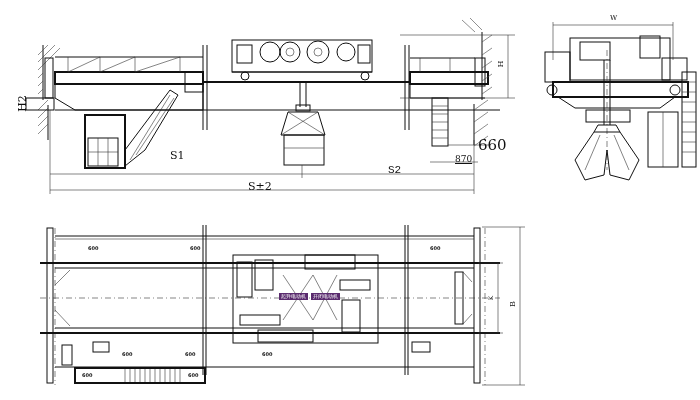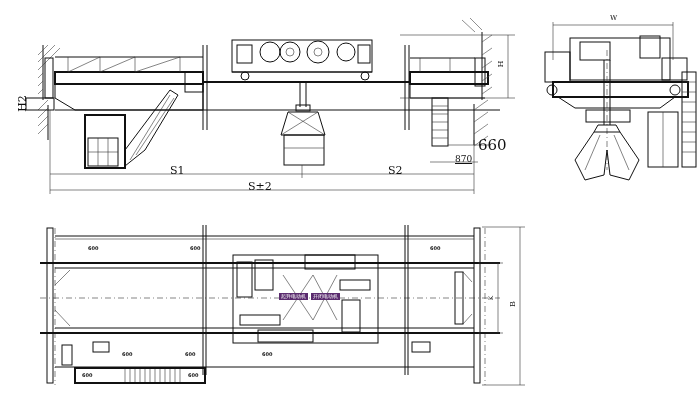--- a/index.html
+++ b/index.html
@@ -241,22 +241,22 @@
 
     <line class="thn" x1="482" y1="227" x2="525" y2="227"></line>
     <line class="thn" x1="482" y1="385" x2="525" y2="385"></line>
     <line class="thn" x1="520" y1="227" x2="520" y2="385"></line>
     <line class="thn" x1="478" y1="263" x2="503" y2="263"></line>
     <line class="thn" x1="478" y1="333" x2="503" y2="333"></line>
     <line class="thn" x1="498" y1="263" x2="498" y2="333"></line>
   </g>
 </svg>
 
-<span class="lbl" style="left:170px;top:165px;">S1</span>
-<span class="lbl" style="left:388px;top:165px;">S2</span>
+<span class="lbl" style="left:170px;top:150px;">S1</span>
+<span class="lbl" style="left:388px;top:165px;font-family:Liberation Mono, monospace;">S2</span>
 <span class="lbl" style="left:248px;top:181px;">S±2</span>
 <span class="lbl rot" style="left:14px;top:98px;">H2</span>
 <span class="lbl rot" style="left:498px;top:60px;font-size:8px;">H</span>
 <span class="lbl" style="left:478px;top:138px;font-size:15px;">660</span>
 <span class="lbl" style="left:455px;top:155px;font-size:9px;text-decoration:underline;">870</span>
 <span class="lbl" style="left:610px;top:15px;font-size:7px;">W</span>
 
 <span class="lbl rot" style="left:510px;top:300px;font-size:8px;">B</span>
 <span class="lbl rot" style="left:489px;top:295px;font-size:6px;">K</span>
 

